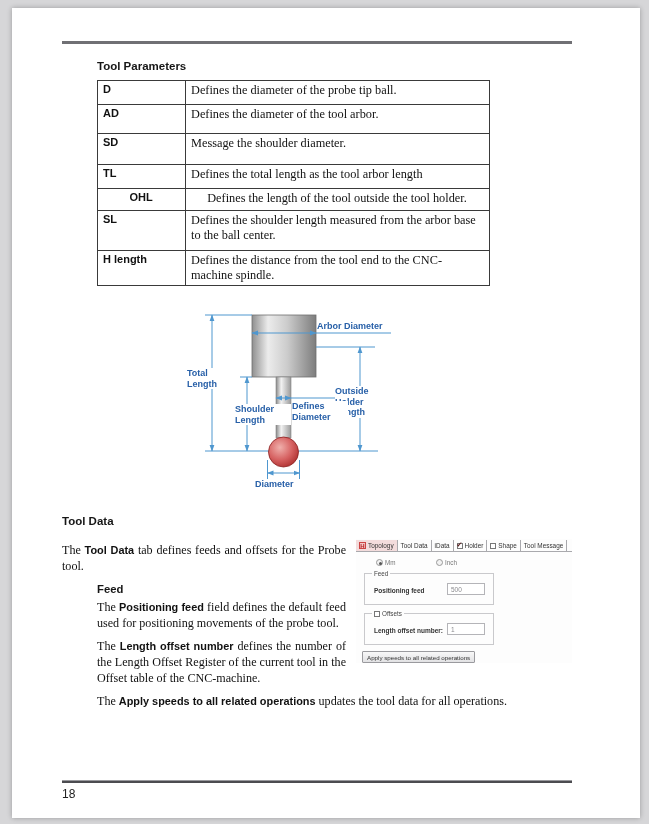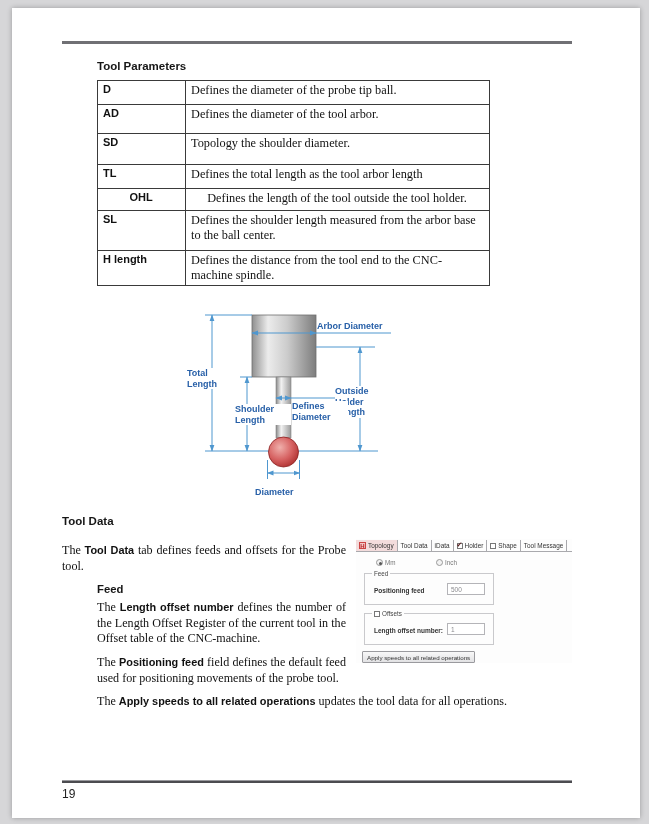--- a/index.html
+++ b/index.html
@@ -92,21 +92,21 @@
             <tr class="r0">
         <td class="pcol">D</td>
         <td class="dcol">Defines the diameter of the probe tip ball.</td>
             </tr>
       <tr class="r1">
         <td class="pcol">AD</td>
         <td class="dcol">Defines the diameter of the tool arbor.</td>
             </tr>
       <tr class="r2">
         <td class="pcol">SD</td>
-        <td class="dcol">Topology the shoulder diameter.</td>
+        <td class="dcol">Message the shoulder diameter.</td>
             </tr>
       <tr class="r3">
         <td class="pcol">TL</td>
         <td class="dcol">Defines the total length as the tool arbor length</td>
             </tr>
       <tr class="r4">
         <td class="pcol">OHL</td>
         <td class="dcol">Defines the length of the tool outside the tool holder.</td>
             </tr>
       <tr class="r5">
@@ -167,21 +167,21 @@
         <line x1="114.5" y1="152" x2="114.5" y2="171"></line>
         <line x1="82.5" y1="165" x2="114.5" y2="165" marker-start="url(#mS)" marker-end="url(#mE)"></line>
       </g>
       <circle cx="98.5" cy="144" r="15" fill="url(#ballG)" stroke="#8a2020" stroke-width="0.8"></circle>
     </svg>
     <div class="dlabel" style="left:2px;top:60px;width:50px;">Total Length</div>
     <div class="dlabel" style="left:50px;top:96px;width:56px;">Shoulder Length</div>
     <div class="dlabel" style="left:150px;top:78px;width:50px;">Outside Holder Length</div>
     <div class="dlabel" style="left:132px;top:13px;width:76px;">Arbor Diameter</div>
     <div class="dlabel" style="left:107px;top:93px;width:56px;">Defines Diameter</div>
-    <div class="dlabel" style="left:70px;top:179px;width:57px;">Diameter</div>
+    <div class="dlabel" style="left:70px;top:171px;width:57px;">Diameter</div>
   </div>
 
   <section class="tooldata">
     <h3 class="head">Tool Data</h3>
 
     <div class="shot">
       <div class="tabbar">
         <div class="tab first">
           <span class="tabicon">H</span>
           <span>Topology</span>
@@ -221,26 +221,26 @@
         <span class="glabel">Length offset number:</span>
         <span class="ginput">1</span>
       </div>
       <div class="applybtn">Apply speeds to all related operations</div>
     </div>
 
     <p class="body"><span>The </span><b>Tool Data</b><span> tab defines feeds and offsets for the Probe tool.</span></p>
 
     <div class="sub">
       <h4>Feed</h4>
+      <p class="body"><span>The </span><b>Positioning feed</b><span> field defines the default feed used for positioning movements of the probe tool.</span></p>
       <p class="body"><span>The </span><b>Length offset number</b><span> defines the number of the Length Offset Register of the current tool in the Offset table of the CNC-machine.</span></p>
-      <p class="body"><span>The </span><b>Positioning feed</b><span> field defines the default feed used for positioning movements of the probe tool.</span></p>
       <p class="body last"><span>The </span><b>Apply speeds to all related operations</b><span> updates the tool data for all operations.</span></p>
     </div>
     <div class="clr"></div>
   </section>
 
   <div class="footer">
     <div class="rule-bottom"></div>
-    <div class="pagenum">19</div>
+    <div class="pagenum">18</div>
   </div>
 
  </div>
 </div>
 
 </body></html>

